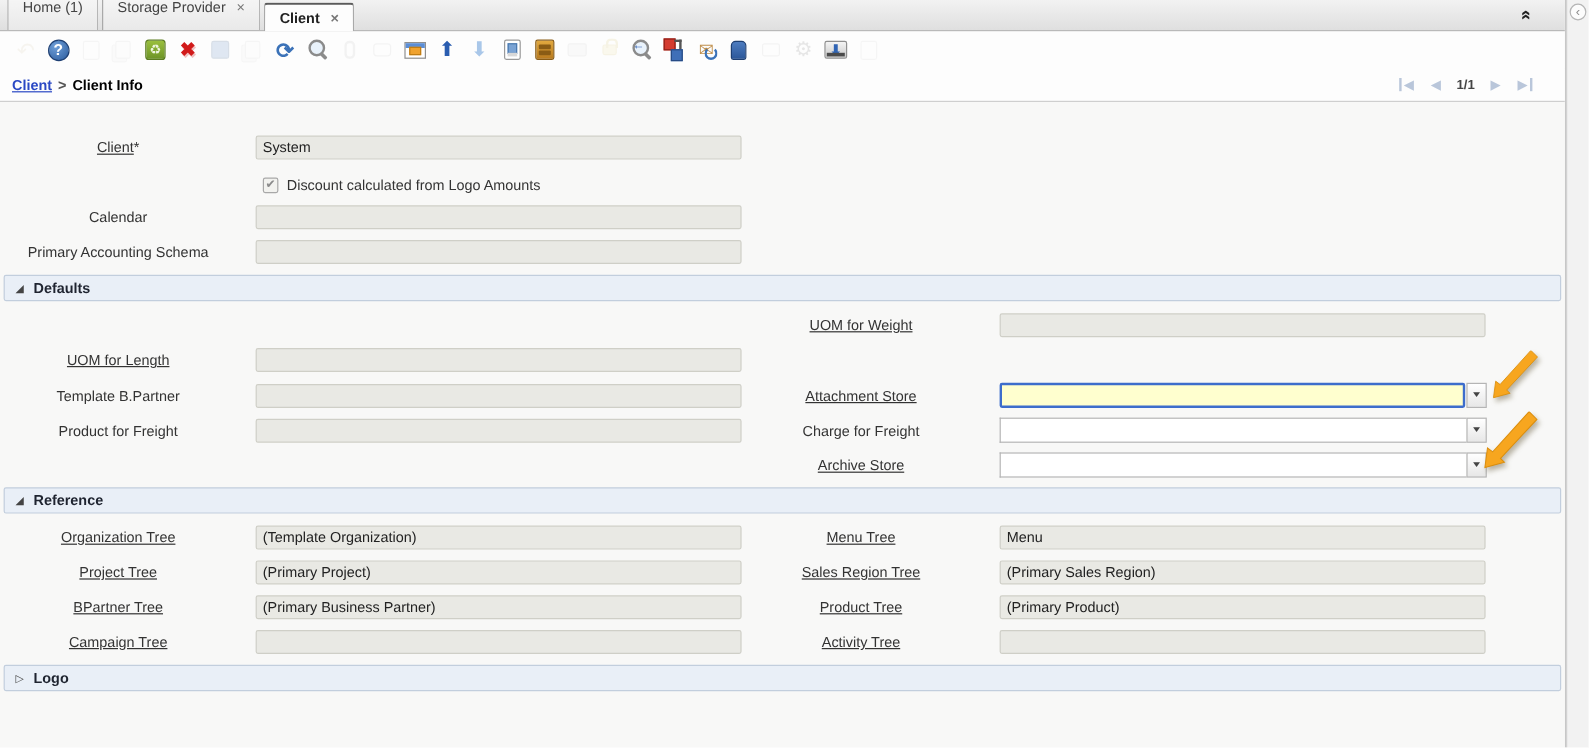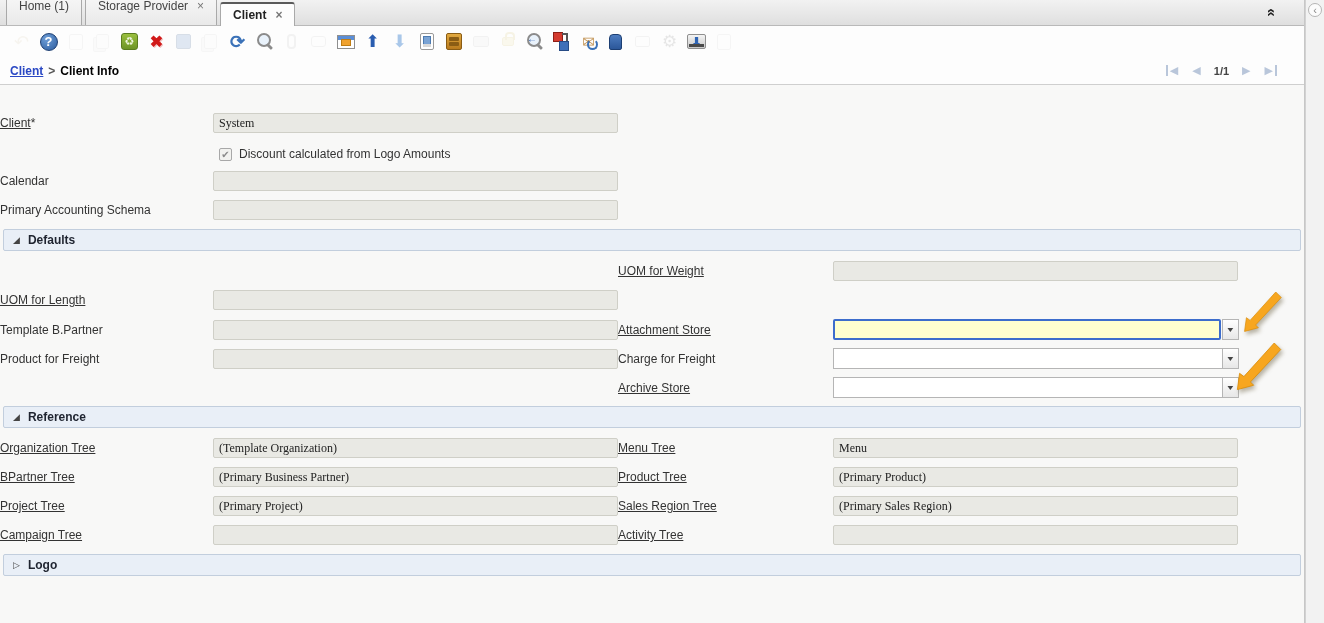--- a/index.html
+++ b/index.html
@@ -66,23 +66,23 @@
   .pager { margin-left:auto; display:flex; align-items:center; color:#b9c6da; font-size:11px; margin-right:14px; }
   .pgbtn { margin:0 7px; cursor:pointer; }
   .pg-first, .pg-last { position:relative; }
   .pg-first::before { content:""; position:absolute; left:-4px; top:1px; bottom:1px; width:2px; background:#b9c6da; }
   .pg-last::after { content:""; position:absolute; right:-4px; top:1px; bottom:1px; width:2px; background:#b9c6da; }
   .pglabel { color:#444; font-weight:bold; margin:0 6px; font-size:11px; }
 
   
   .content { flex:1; background:#f8f8f7; padding-top:28px; position:relative; overflow:hidden; }
   .row { display:grid; grid-template-columns:205px 413px 207px 420px 1fr; align-items:center; margin-bottom:9px; height:20px; }
-  .lbl { text-align:left; padding-right:8px; color:#333; white-space:nowrap; }
+  .lbl { text-align:center; padding-right:8px; color:#333; white-space:nowrap; }
   .lbl .lnk { text-decoration:underline; cursor:pointer; }
-  .cell { padding-left:8px;font-family:Liberation Serif, serif; }
+  .cell { padding-left:8px; }
   .fld { width:405px; height:20px; line-height:18px; padding:0 5px; border-radius:2px; overflow:hidden; white-space:nowrap; }
   .ro { background:#e9e9e4; border:1px solid #cfcfc7; color:#222; }
   .combo { width:406px; height:21px; display:flex; }
   .combo-in { flex:1; height:21px; background:#fff; border:1px solid #b5b5b5; border-right:none; line-height:19px; padding:0 5px; }
   .combo.hl .combo-in { background:#ffffcf; border:2px solid #3d6dcc; border-radius:2px; margin-right:1px; }
   .combo-btn { width:17px; height:21px; background:linear-gradient(#ffffff,#e7e7e7); border:1px solid #b5b5b5; display:flex; align-items:center; justify-content:center; cursor:pointer; }
   .combo-btn .dd { font-size:7px; color:#444; transform:scaleX(1.4); }
   .cbrow { display:grid; grid-template-columns:205px 1fr; align-items:center; margin:14px 0 10px 0; height:14px; }
   .cbcell { padding-left:14px; display:flex; align-items:center; }
   .cb { width:13px; height:13px; background:#f2f2ef; border:1px solid #a8a8a8; border-radius:2px; display:inline-flex; align-items:center; justify-content:center; font-size:10px; color:#8a8a8a; margin-right:7px; cursor:pointer; }
@@ -344,39 +344,39 @@
             <div class="fld ro"><span>(Template Organization)</span></div>
           </div>
         <div class="lbl"><span class="lnk">Menu Tree</span></div>
         <div class="cell">
             <div class="fld ro"><span>Menu</span></div>
           </div>
         <div></div>
       </div>
 
       <div class="row">
+        <div class="lbl"><span class="lnk">Project Tree</span></div>
+        <div class="cell">
+            <div class="fld ro"><span>(Primary Project)</span></div>
+          </div>
+        <div class="lbl"><span class="lnk">Sales Region Tree</span></div>
+        <div class="cell">
+            <div class="fld ro"><span>(Primary Sales Region)</span></div>
+          </div>
+        <div></div>
+      </div>
+
+      <div class="row">
         <div class="lbl"><span class="lnk">BPartner Tree</span></div>
         <div class="cell">
             <div class="fld ro"><span>(Primary Business Partner)</span></div>
           </div>
         <div class="lbl"><span class="lnk">Product Tree</span></div>
         <div class="cell">
             <div class="fld ro"><span>(Primary Product)</span></div>
-          </div>
-        <div></div>
-      </div>
-
-      <div class="row">
-        <div class="lbl"><span class="lnk">Project Tree</span></div>
-        <div class="cell">
-            <div class="fld ro"><span>(Primary Project)</span></div>
-          </div>
-        <div class="lbl"><span class="lnk">Sales Region Tree</span></div>
-        <div class="cell">
-            <div class="fld ro"><span>(Primary Sales Region)</span></div>
           </div>
         <div></div>
       </div>
 
       <div class="row">
         <div class="lbl"><span class="lnk">Campaign Tree</span></div>
         <div class="cell">
             <div class="fld ro"><span></span></div>
           </div>
         <div class="lbl"><span class="lnk">Activity Tree</span></div>

